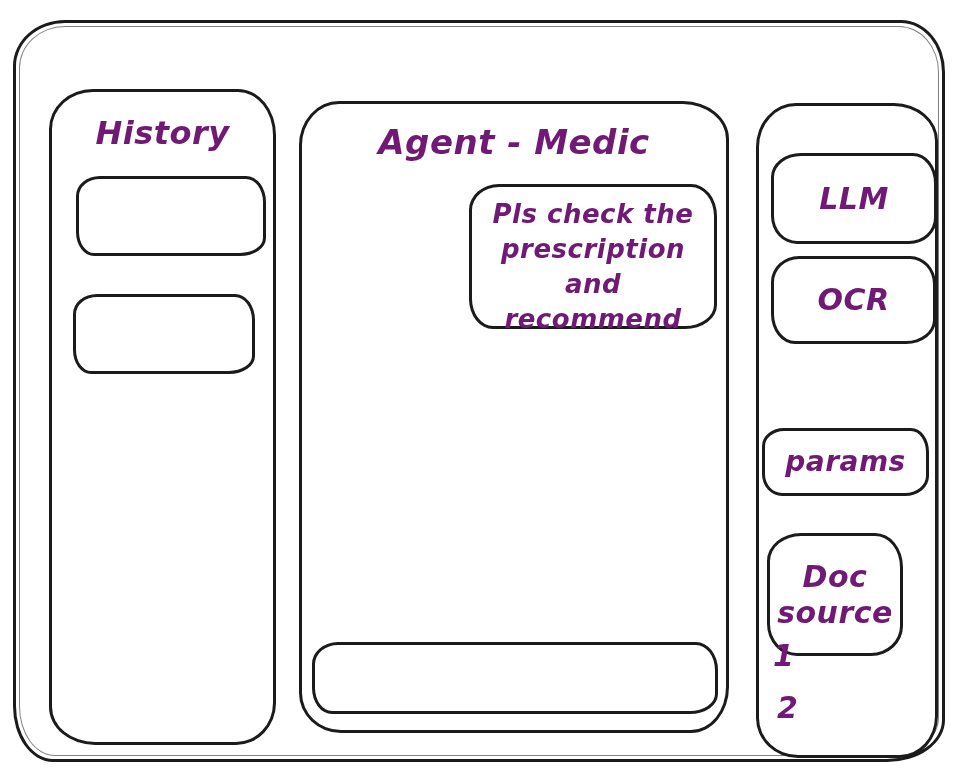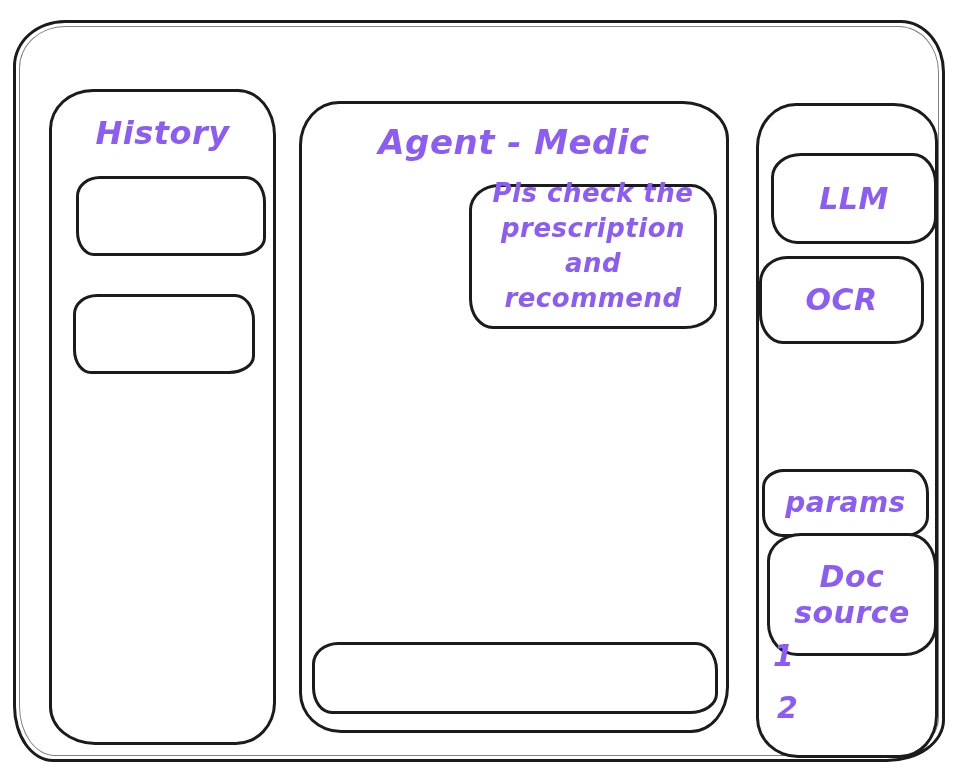--- a/index.html
+++ b/index.html
@@ -14,21 +14,21 @@
 
   
   .sketch {
     border: 3px solid #1b1b1b;
     background: #ffffff;
   }
   .hand {
     font-style: italic;
     font-weight: bold;
     letter-spacing: 0.5px;
-    color: #8b5cf6;
+    color: #701a75;
   }
 
   
   .frame {
     position: absolute; left: 13px; top: 20px; width: 932px; height: 742px;
     border-radius: 52px 44px 58px 40px / 46px 52px 42px 56px;
   }
   .frame::before { 
     content: ""; position: absolute; inset: 3px;
     border: 1.5px solid rgba(27,27,27,.55);
@@ -57,21 +57,21 @@
     position: absolute; left: 283px; top: 78px; width: 430px; height: 632px;
     border-radius: 40px 46px 38px 42px / 44px 38px 46px 40px;
     padding-left: 43px;
   }
   .chat-title {
     position: absolute; top: 18px; left: 0; right: 0;
     text-align: center; font-size: 34px;
   }
   .bubble {
     position: absolute;
-    display: flex; align-items: flex-end; justify-content: center;
+    display: flex; align-items: flex-start; justify-content: center;
     text-align: center; font-size: 26px; line-height: 1.35;
     padding: 10px 14px;
     margin-left: 34px;
   }
   .bubble.user {
     right: 9px; top: 80px; width: 248px; height: 145px;
     border-radius: 30px 26px 32px 24px / 26px 32px 24px 30px;
   }
   .bubble.assistant {
     left: 5px; top: 260px; width: 260px; height: 222px;
@@ -89,26 +89,26 @@
     position: absolute; left: 740px; top: 80px; width: 182px; height: 655px;
     border-radius: 40px 44px 38px 42px / 44px 38px 42px 40px;
   }
   .tool-btn {
     position: absolute; cursor: pointer;
     display: flex; align-items: center; justify-content: center;
     text-align: center; font-size: 30px; line-height: 1.2;
   }
   .tool-btn.llm    { left: 12px; top: 37px;  width: 166px; height: 91px;
                      border-radius: 30px 24px 28px 26px / 24px 30px 26px 28px; margin-top: 10px; }
-  .tool-btn.ocr    { left: 0; top: 150px; width: 165px; height: 88px;
+  .tool-btn.ocr    { left: 12px; top: 150px; width: 165px; height: 88px;
                      border-radius: 28px 26px 30px 24px / 26px 28px 24px 30px; }
   .tool-btn.params { left: 3px;  top: 322px; width: 167px; height: 68px;
                      font-size: 28px;
-                     border-radius: 22px 18px 24px 20px / 18px 24px 20px 22px; margin-top: 41px; }
-  .tool-btn.docsource { left: 8px; top: 427px; width: 170px; height: 123px;
+                     border-radius: 22px 18px 24px 20px / 18px 24px 20px 22px; }
+  .tool-btn.docsource { left: 8px; top: 427px; width: 136px; height: 123px;
                      padding: 4px 26px;
                      border-radius: 34px 28px 32px 30px / 28px 34px 30px 32px; }
   .doc-num {
     position: absolute; font-size: 30px; cursor: pointer;
   }
   .doc-num.n1 { left: 14px; top: 532px; }
   .doc-num.n2 { left: 18px; top: 584px; }
 </style>
 </head>
 <body>

